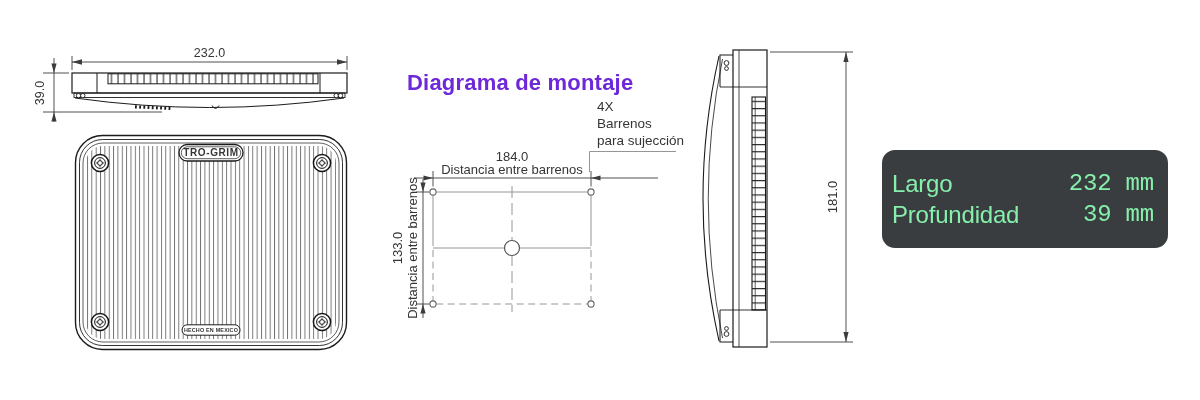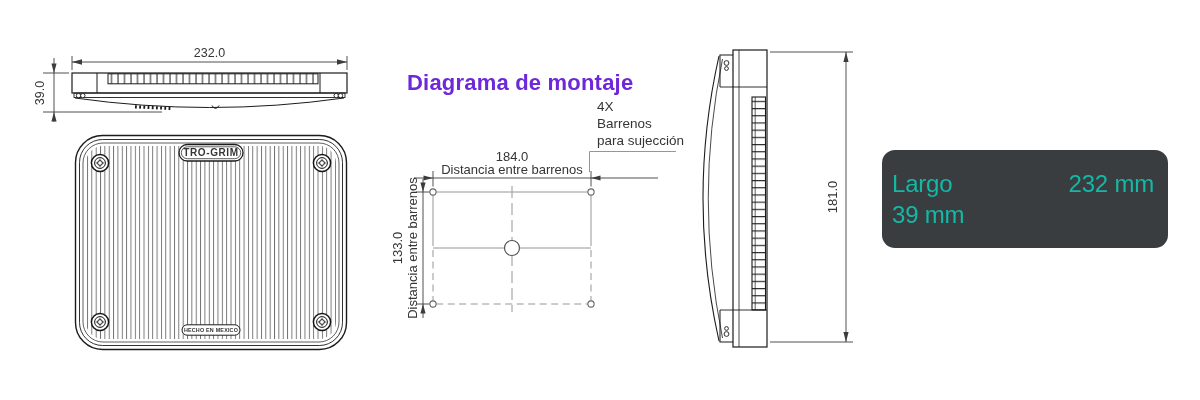--- a/index.html
+++ b/index.html
@@ -8,25 +8,25 @@
   .art{position:absolute;left:0;top:0;}
   .art text{font-family:"Liberation Sans",sans-serif;fill:#353535;}
   .dimtxt{font-size:12.5px;}
   .mdimtxt{font-size:13px;}
   .notetxt{font-size:13.5px;fill:#2e2e2e;}
   .brandtxt{font-size:10px;font-weight:bold;letter-spacing:.6px;fill:#111;}
   .madetxt{font-size:5.4px;font-weight:bold;letter-spacing:.2px;fill:#111;}
   .diagram-title{position:absolute;left:407px;top:71px;font-size:22px;line-height:24px;
                  font-weight:600;color:#6d28d9;letter-spacing:.2px;}
   .badge{position:absolute;left:882px;top:150px;width:286px;height:98px;background:#3a3d3f;
-         border-radius:13px;color:#14b8a6;display:flex;flex-direction:column;justify-content:center;
+         border-radius:13px;color:#86efac;display:flex;flex-direction:column;justify-content:center;
          padding:2px 14px 2px 10px;box-sizing:border-box;}
   .badge .row{display:flex;justify-content:space-between;font-size:24px;line-height:31px;
               letter-spacing:-0.2px;}
-  .badge .val{text-align:right;}
+  .badge .val{text-align:right;font-family:Liberation Mono, monospace;}
 </style>
 </head>
 <body>
 
 <div class="sheet">
 
   <svg class="art" width="1200" height="400" viewBox="0 0 1200 400">
     <defs>
       <pattern id="pv" patternUnits="userSpaceOnUse" width="6.5" height="12">
         <path d="M1,0 V12" stroke="#1b1b1b" stroke-width="1"></path>
@@ -151,17 +151,18 @@
   </svg>
 
   <div class="diagram-title">Diagrama de montaje</div>
 
   <div class="badge">
     <div class="row">
       <span class="lbl">Largo</span>
       <span class="val">232 mm</span>
     </div>
     <div class="row">
+      <span class="lbl">Profundidad</span>
       <span class="val">39 mm</span>
     </div>
   </div>
 
 </div>
 
 </body></html>

